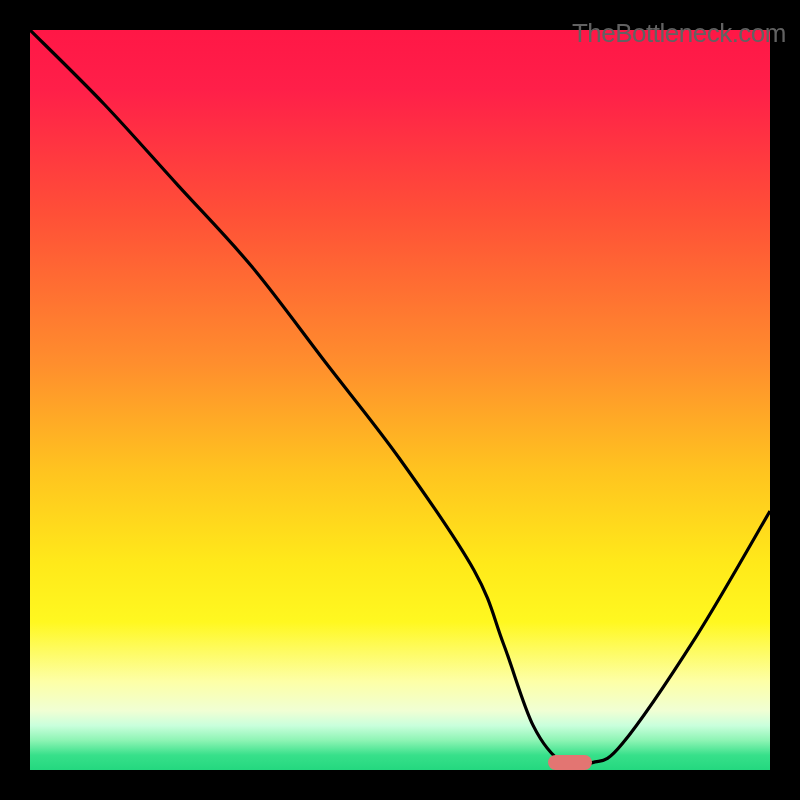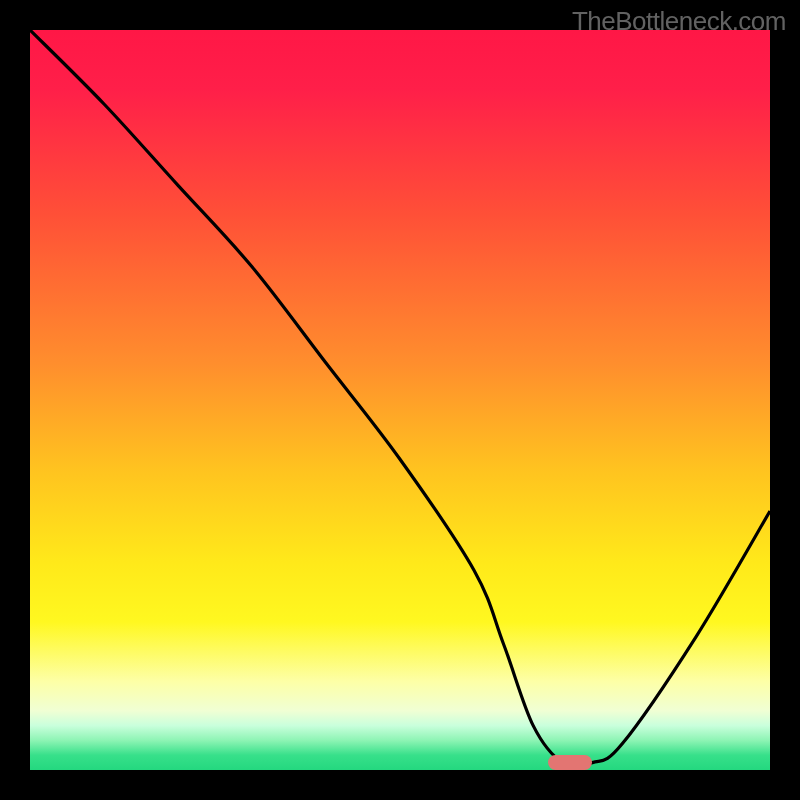--- a/index.html
+++ b/index.html
@@ -11,21 +11,21 @@
     font-family: Arial, Helvetica, sans-serif;
     overflow: hidden;
   }
   .container {
     position: relative;
     width: 800px;
     height: 800px;
   }
   .watermark {
     position: absolute;
-    top: 6px;
+    top: 18px;
     right: 14px;
     color: #626262;
     font-size: 26px;
     font-weight: 500;
     letter-spacing: -0.5px;
     z-index: 10;
   }
   .plot-area {
     position: absolute;
     left: 30px;

